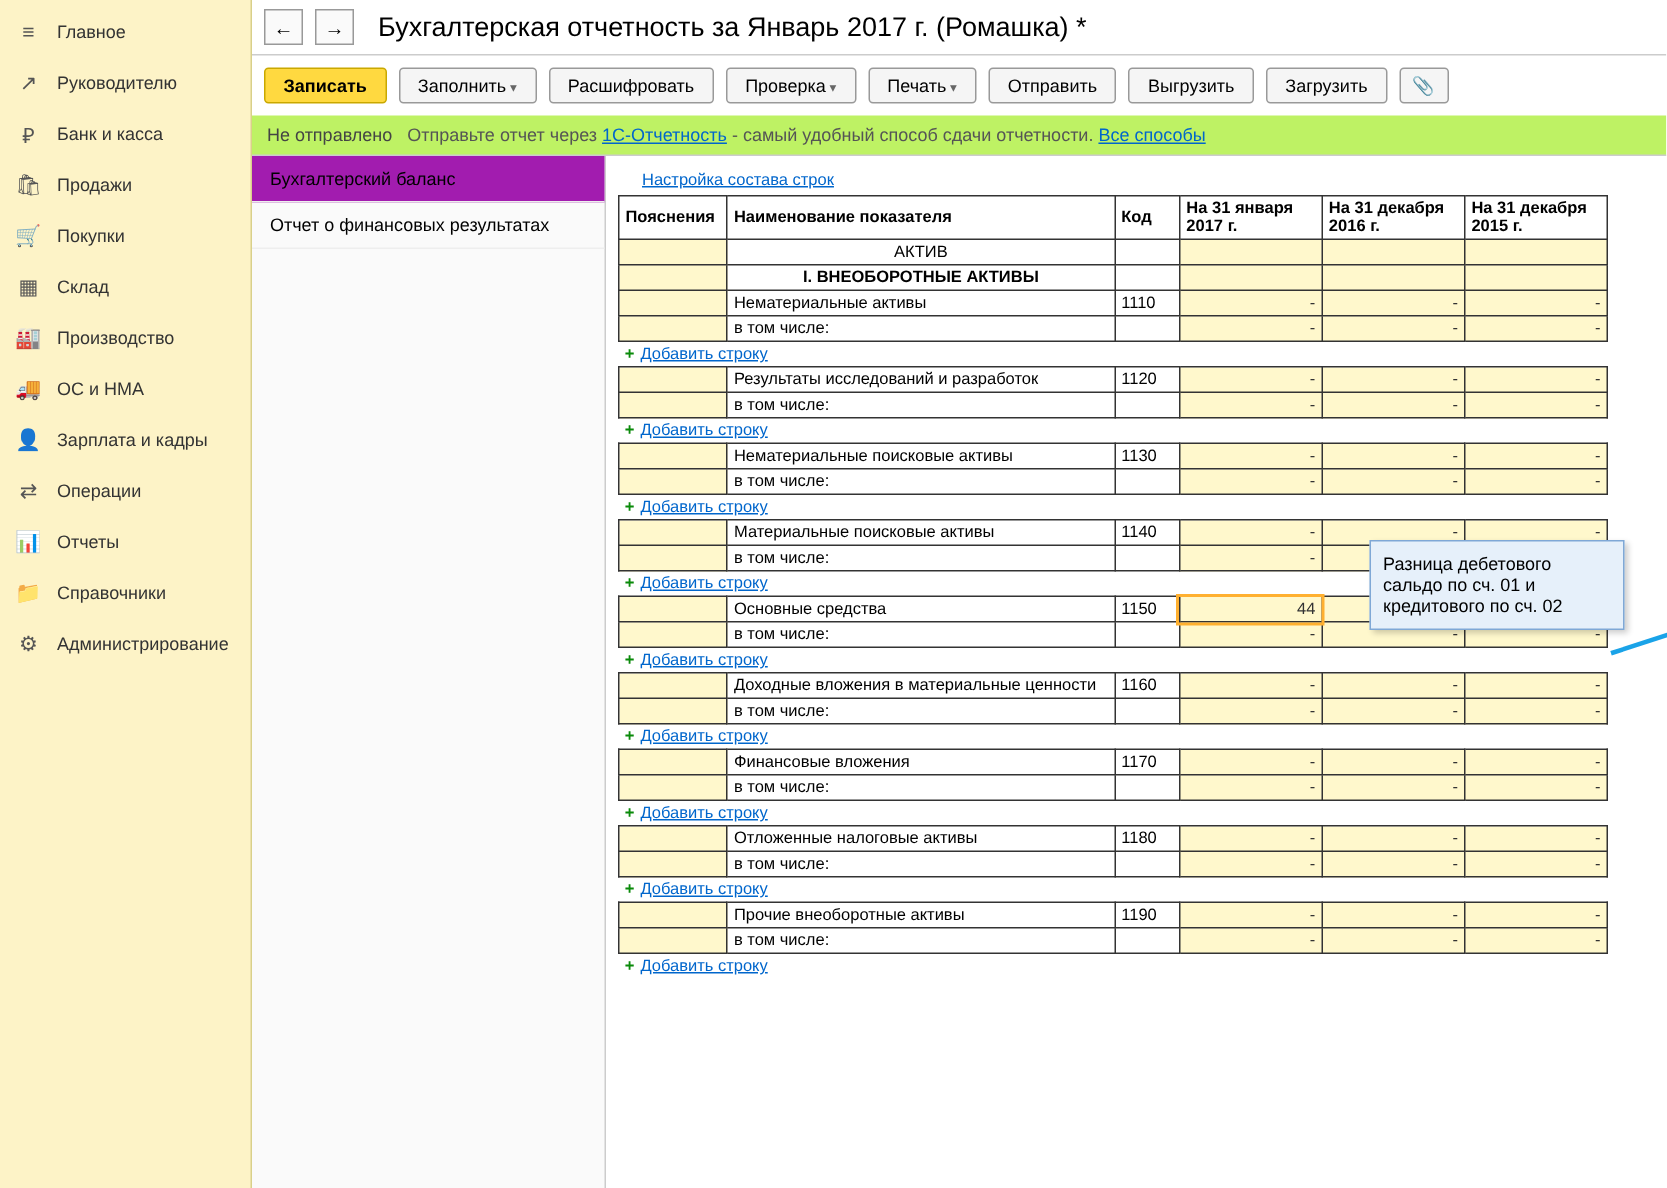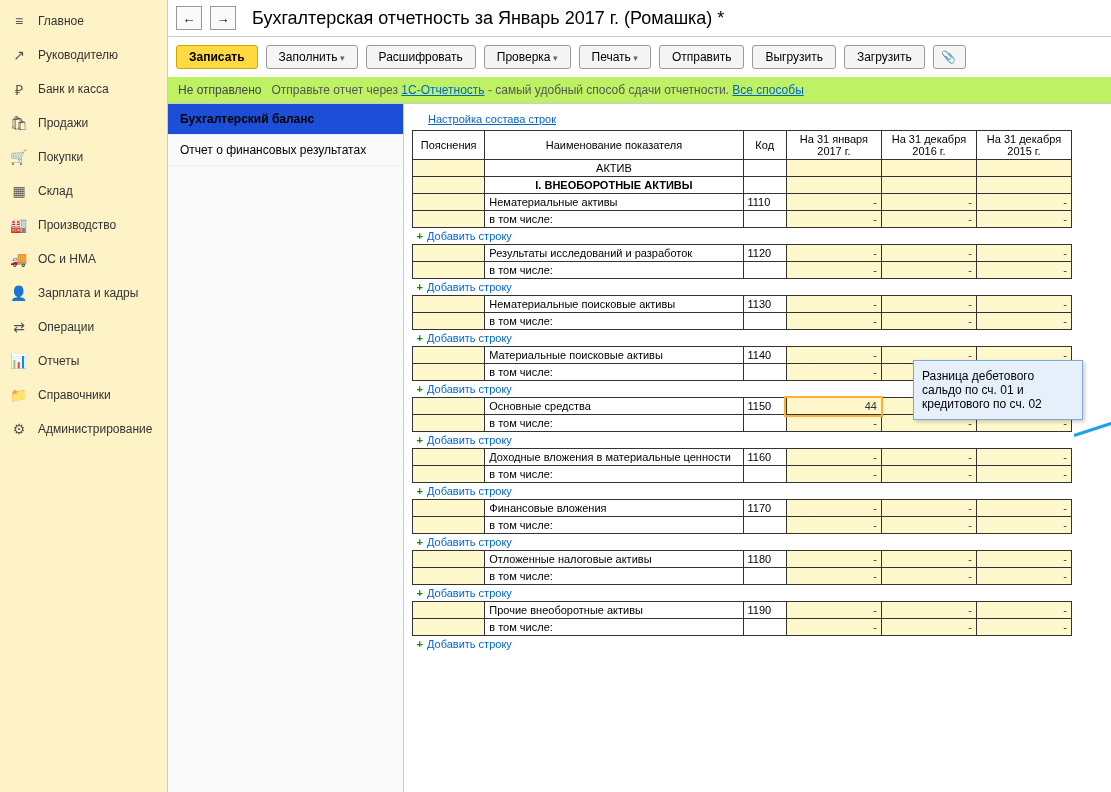--- a/index.html
+++ b/index.html
@@ -17,35 +17,35 @@
 .btn-primary { background: #ffd940; border-color: #c9a800; font-weight: bold; }
 .btn-drop::after { content: " ▾"; font-size: 9px; color: #666; }
 .btn-icon { padding: 4px 8px; }
 .statusbar { background: #bef264; padding: 6px 10px; display: flex; align-items: center; gap: 10px; border-bottom: 1px solid #ccc; font-size: 12px; }
 .status-label { font-weight: normal; color: #444; }
 .status-msg { color: #555; }
 .lnk { color: #0066cc; text-decoration: underline; cursor: pointer; }
 .content { flex: 1; display: flex; overflow: hidden; }
 .tabs { width: 236px; background: #fafafa; border-right: 1px solid #ccc; }
 .tab { padding: 8px 12px; cursor: pointer; border-bottom: 1px solid #eee; }
-.tab.active { background: #1d4ed8; font-weight: bold; }
+.tab.active { background: #a21caf; }
 .sheet { flex: 1; overflow: auto; padding: 8px 0 8px 8px; position: relative; }
 .cfg-link { color: #0066cc; text-decoration: underline; font-size: 11px; cursor: pointer; margin-left: 16px; }
 table.grid { border-collapse: collapse; width: 660px; margin-top: 4px; }
 .grid th, .grid td { border: 1px solid #333; padding: 2px 4px; font-size: 11px; vertical-align: middle; }
-.grid th { background: #fff; text-align: center; font-weight: normal; }
+.grid th { background: #fff; text-align: left; font-weight: bold; }
 .col-expl { width: 70px; }
 .col-name { width: 250px; margin-top: 20px; }
 .col-code { width: 42px; text-align: left; }
 .col-val { width: 92px; text-align: right; }
 .section-head { text-align: center; font-weight: normal; }
 .section-sub { text-align: center; font-weight: bold; }
 .yl { background: #fff8cc; }
 .dash { text-align: right; color: #333; }
-.addrow { color: #0066cc; cursor: pointer; font-size: 11px; }
+.addrow { color: #0066cc; text-decoration: underline; cursor: pointer; font-size: 11px; }
 .plus { color: #0a8a0a; font-weight: bold; margin-right: 4px; }
 .addrow-cell { border: none !important; padding: 3px 4px; }
 .addrow-row td { border-left: none; border-right: none; border-bottom: none; }
 .selected-cell { background: #fff8cc; outline: 2px solid #ffb030; }
 .tooltip { position: absolute; top: 256px; right: 28px; width: 170px; background: #e6f0fa; border: 1px solid #7fa8d6; padding: 8px; font-size: 12px; box-shadow: 2px 2px 4px rgba(0,0,0,.2); }
 .tooltip-arrow { position: absolute; top: 330px; left: 670px; width: 98px; height: 3px; background: #1aa3e8; transform: rotate(-18deg); transform-origin: left center; }
 .indent { padding-left: 16px; }
 </style>
 </head>
 <body>

